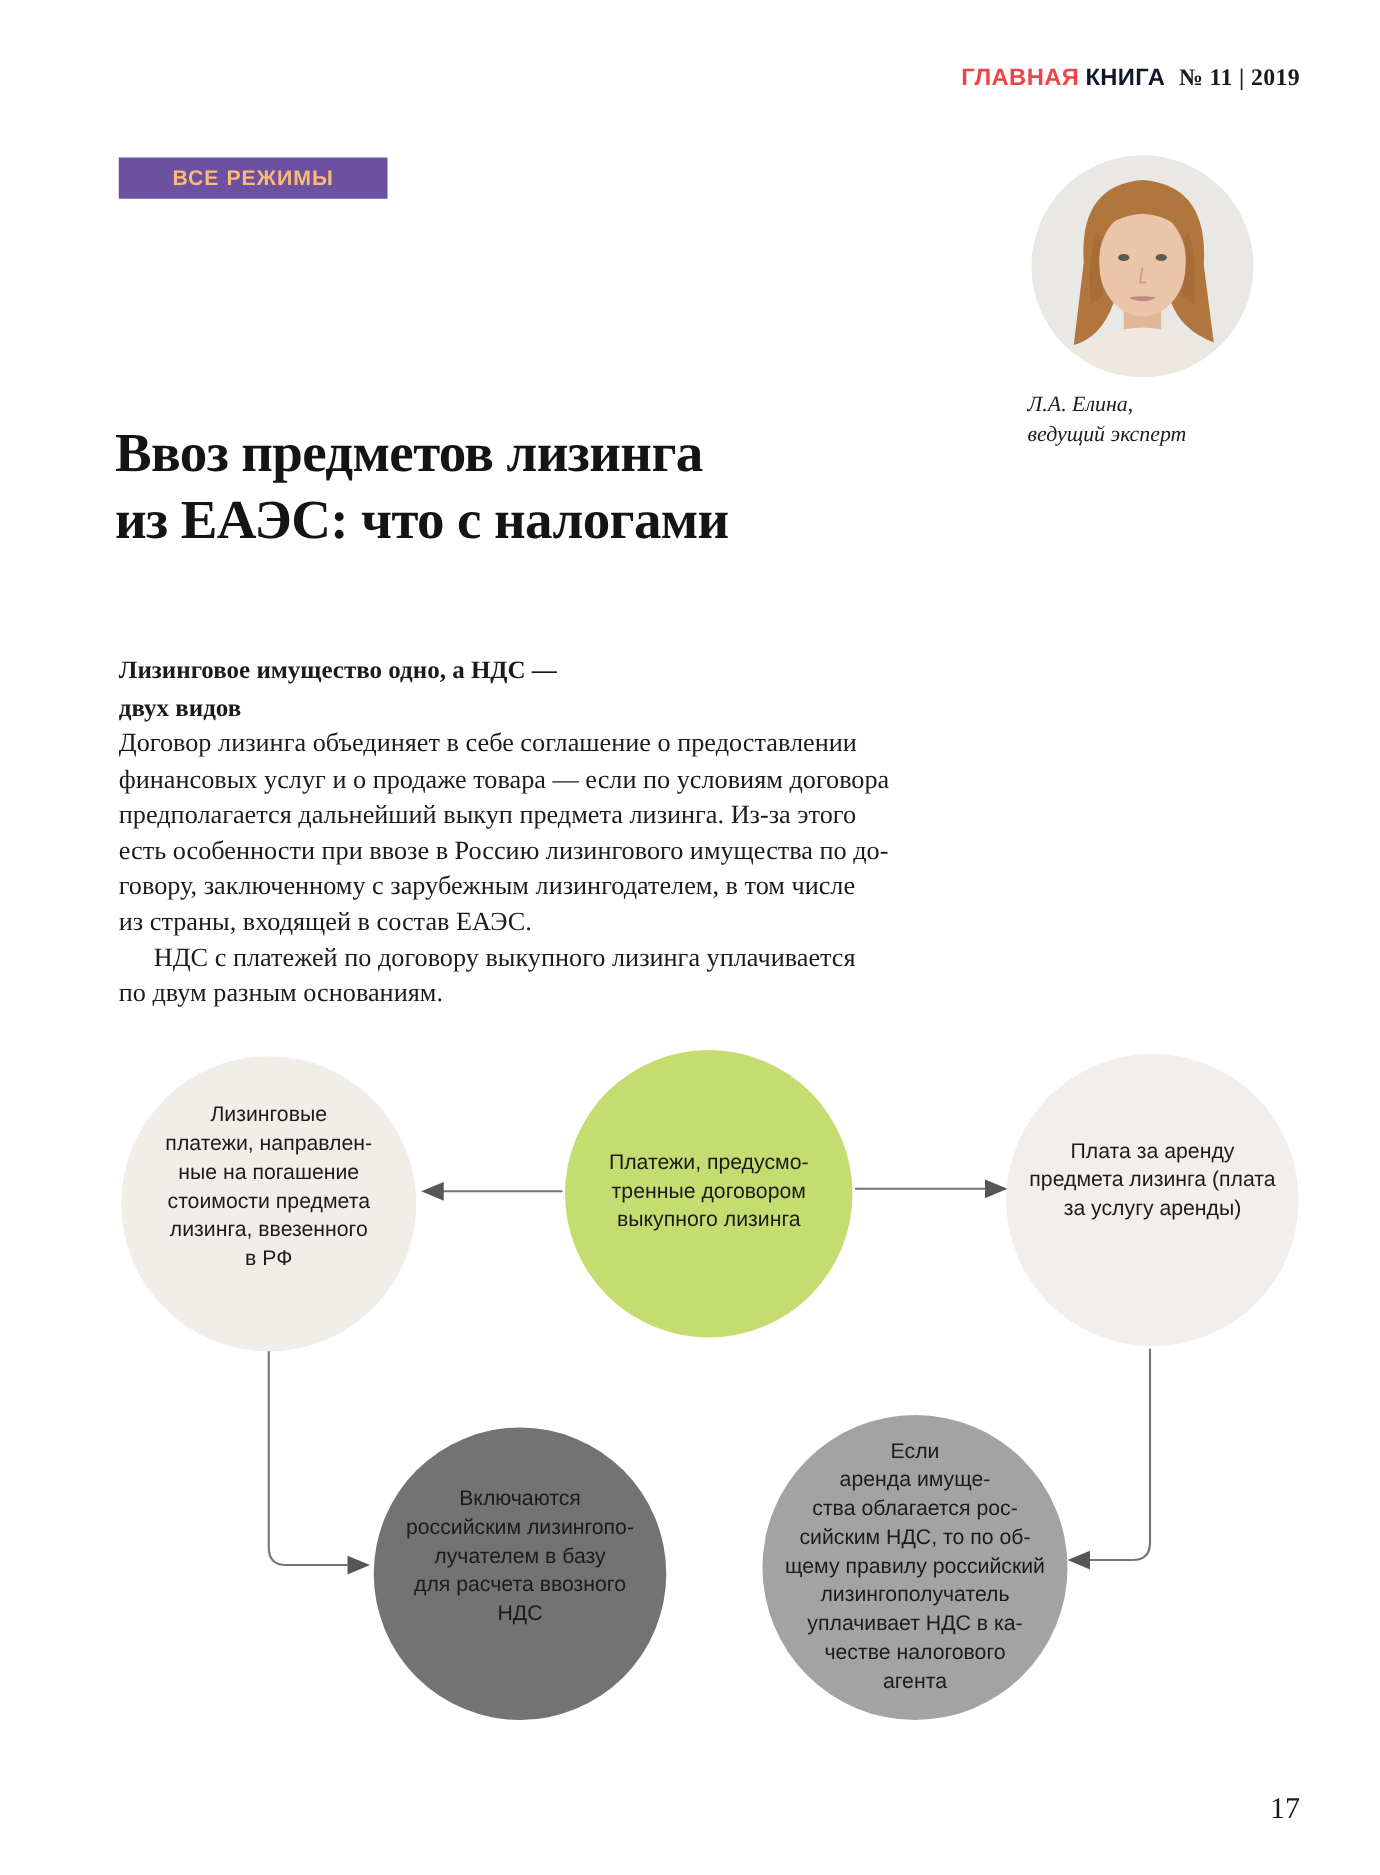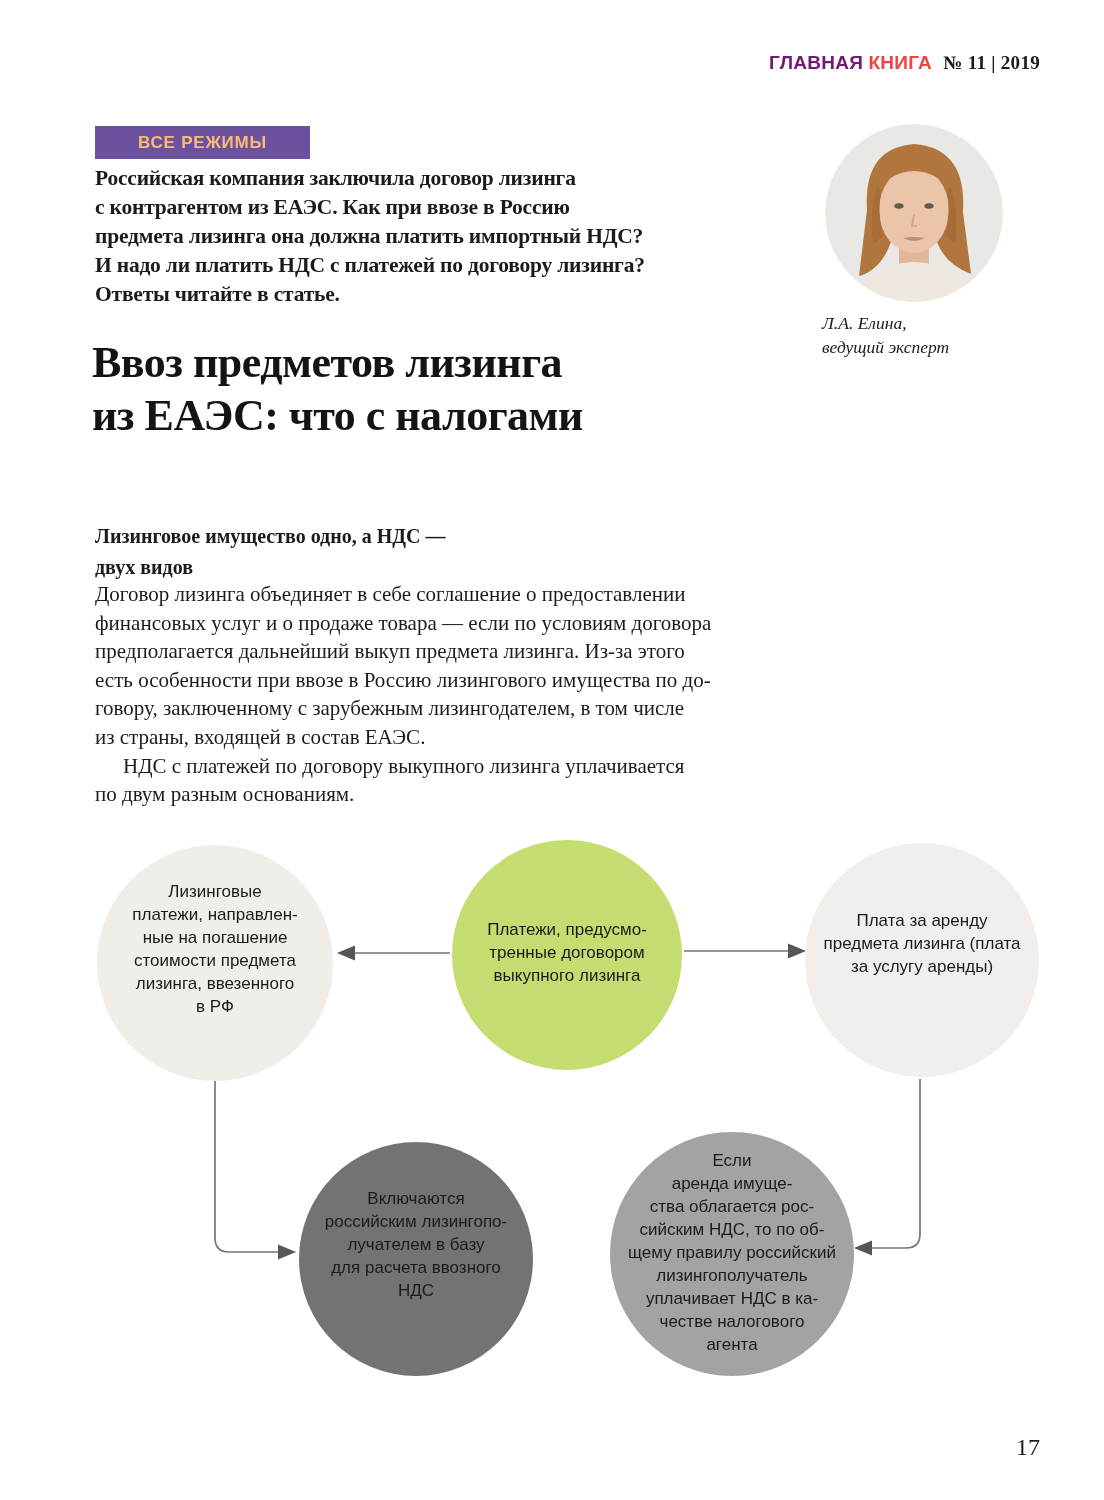--- a/index.html
+++ b/index.html
@@ -13,22 +13,22 @@
   }
   
   .masthead{
     position:absolute;top:52px;right:64px;
     font-size:19px;letter-spacing:.3px;white-space:nowrap;
   }
   .masthead .brand{
     font-family:"Liberation Sans",sans-serif;
     font-weight:800;
   }
-  .masthead .brand-black{color:#701a75;}
-  .masthead .brand-purple{color:#ef4444;}
+  .masthead .brand-black{color:#ef4444;}
+  .masthead .brand-purple{color:#0f172a;}
   .masthead .issue{
     font-family:"Liberation Serif",serif;
     font-weight:700;color:#1b1b1b;margin-left:6px;
   }
   
   .badge{
     position:absolute;left:95px;top:126px;
     background:#6b51a0;color:#fdba74;
     font-family:"Liberation Sans",sans-serif;
     font-weight:800;font-size:17px;letter-spacing:.8px;
@@ -104,25 +104,20 @@
   <div class="masthead">
     <span class="brand brand-black">ГЛАВНАЯ</span>
     <span class="brand brand-purple">КНИГА</span>
     <span class="issue">№ 11 | 2019</span>
   </div>
 
   <div class="badge">
     <span>ВСЕ РЕЖИМЫ</span>
   </div>
 
-  <div class="lead">Российская компания заключила договор лизинга
-с контрагентом из ЕАЭС. Как при ввозе в Россию
-предмета лизинга она должна платить импортный НДС?
-И надо ли платить НДС с платежей по договору лизинга?
-Ответы читайте в статье.</div>
 
   <div class="photo">
     <svg width="178" height="178" viewBox="0 0 178 178">
       <defs>
         <clipPath id="pc">
             <circle cx="89" cy="89" r="89"></circle>
           </clipPath>
       </defs>
       <g clip-path="url(#pc)">
         <rect width="178" height="178" fill="#e9e8e5"></rect>

